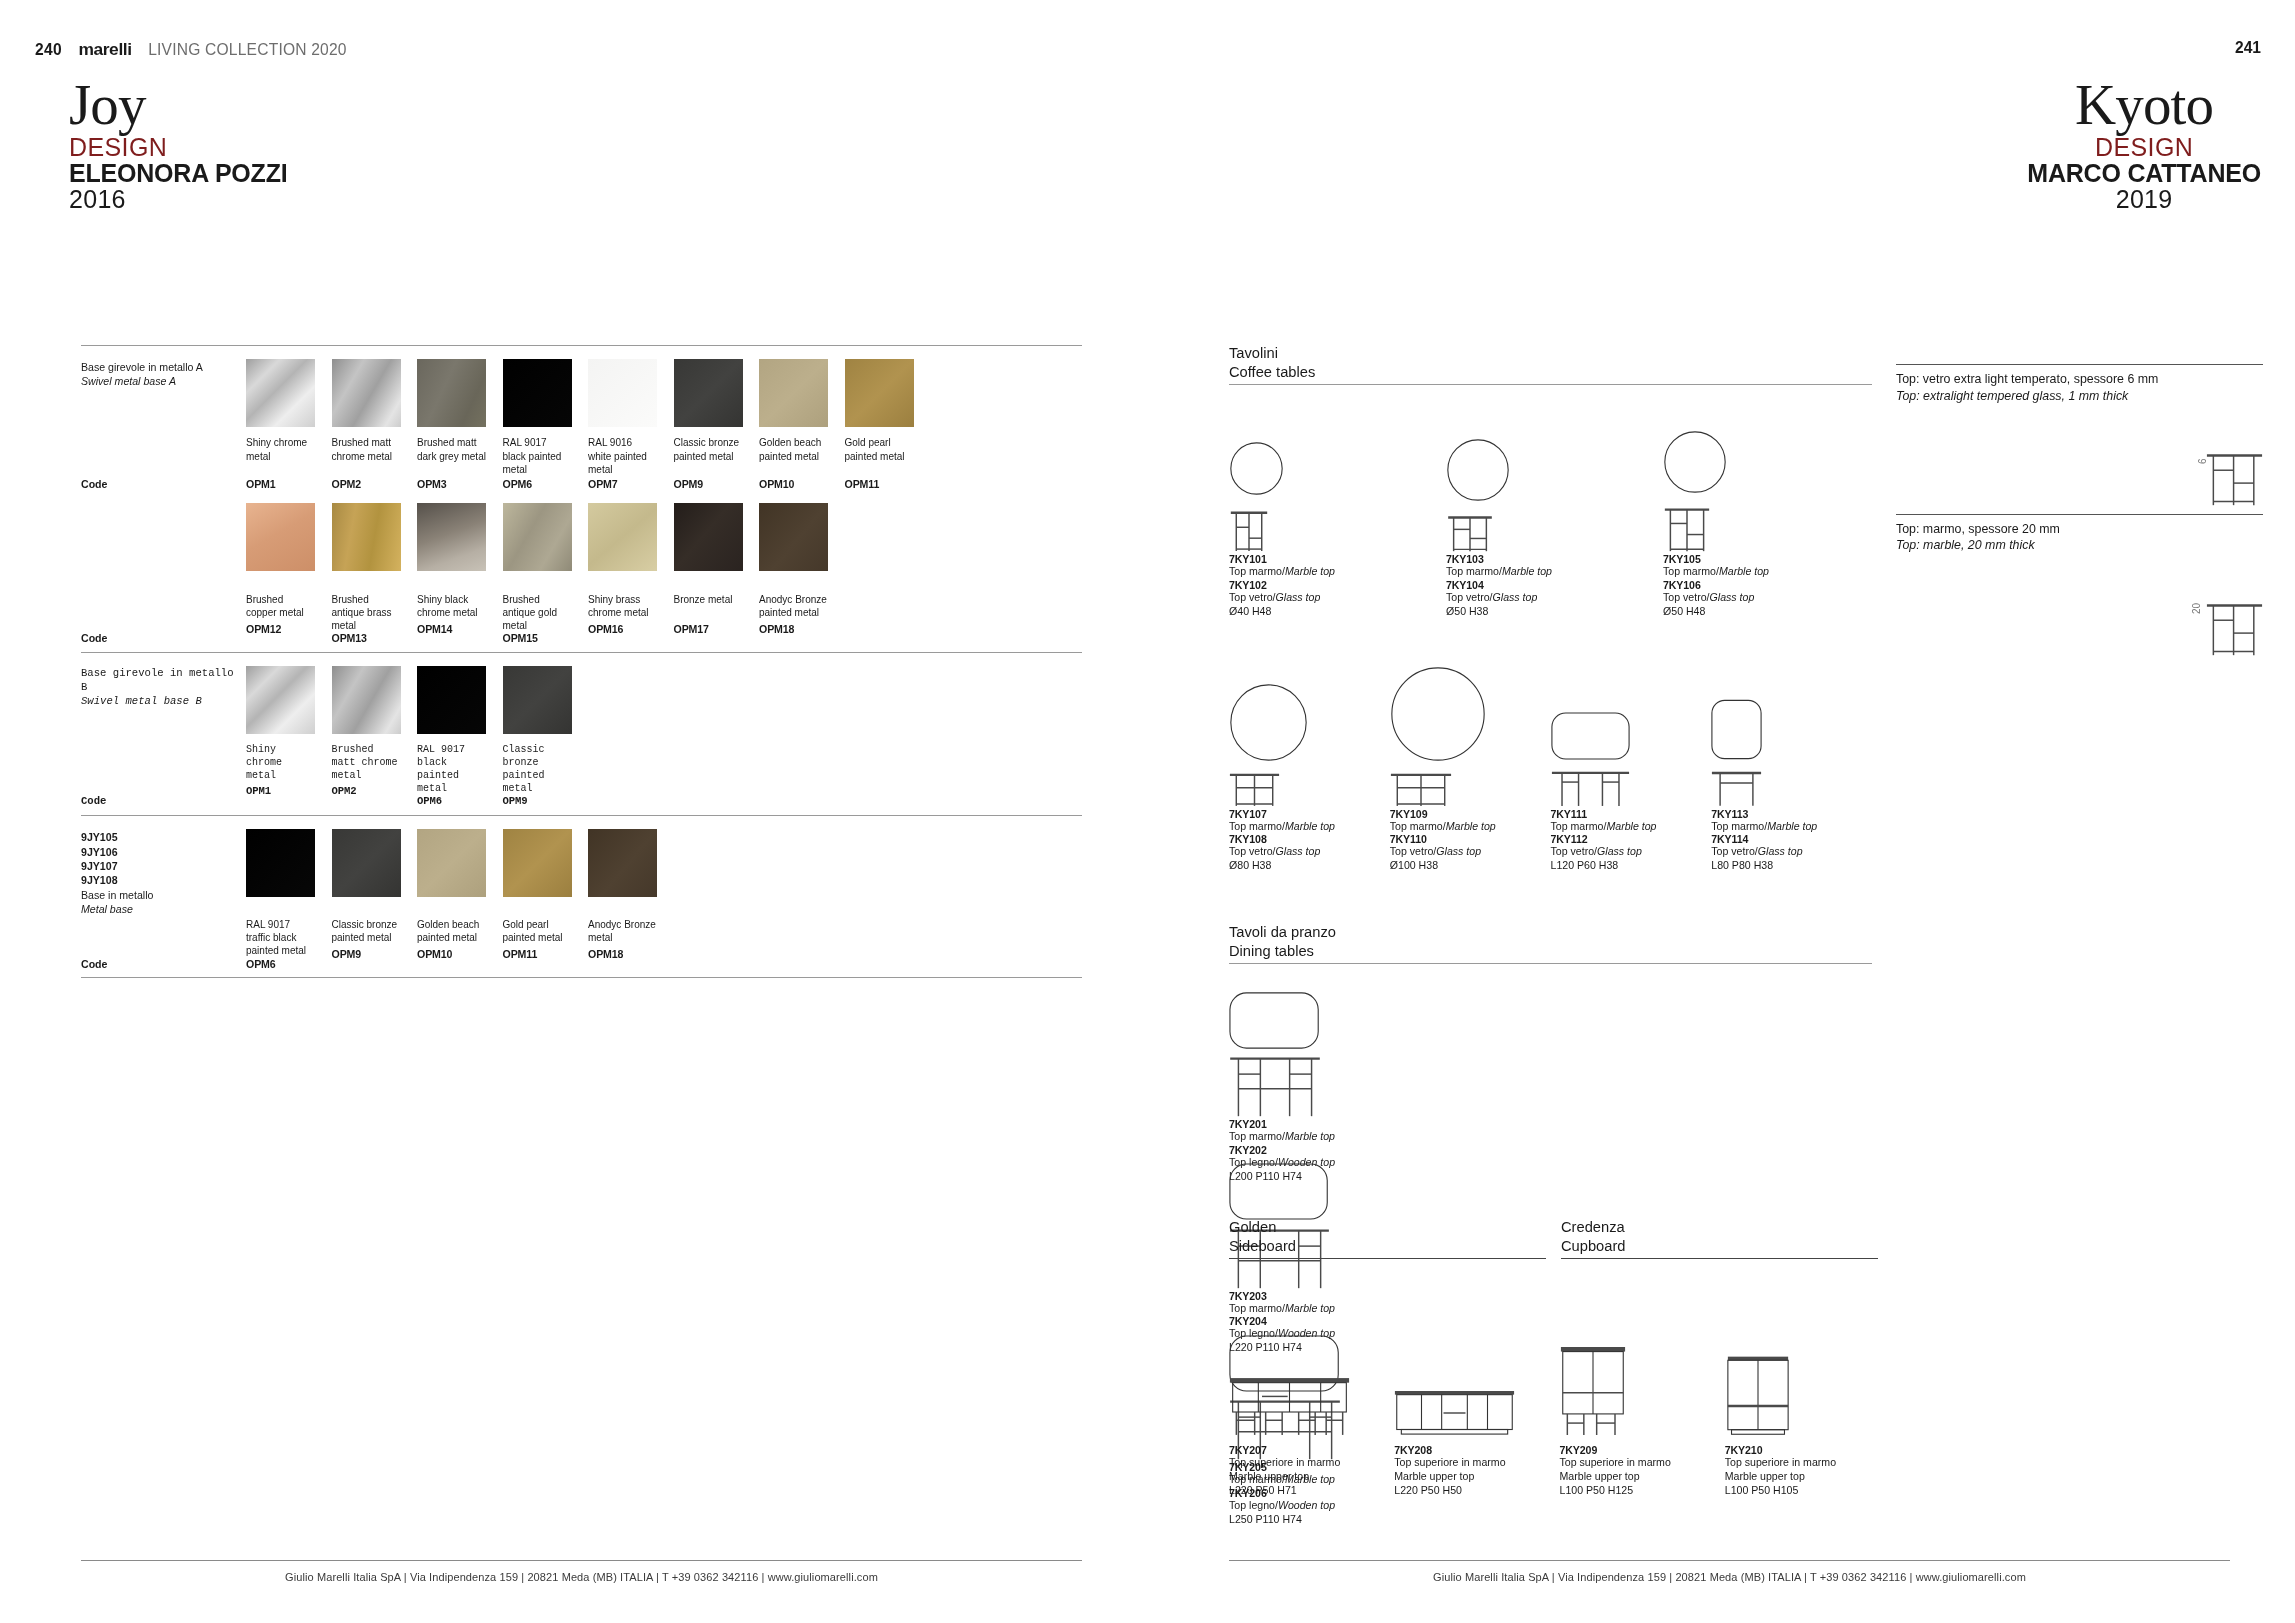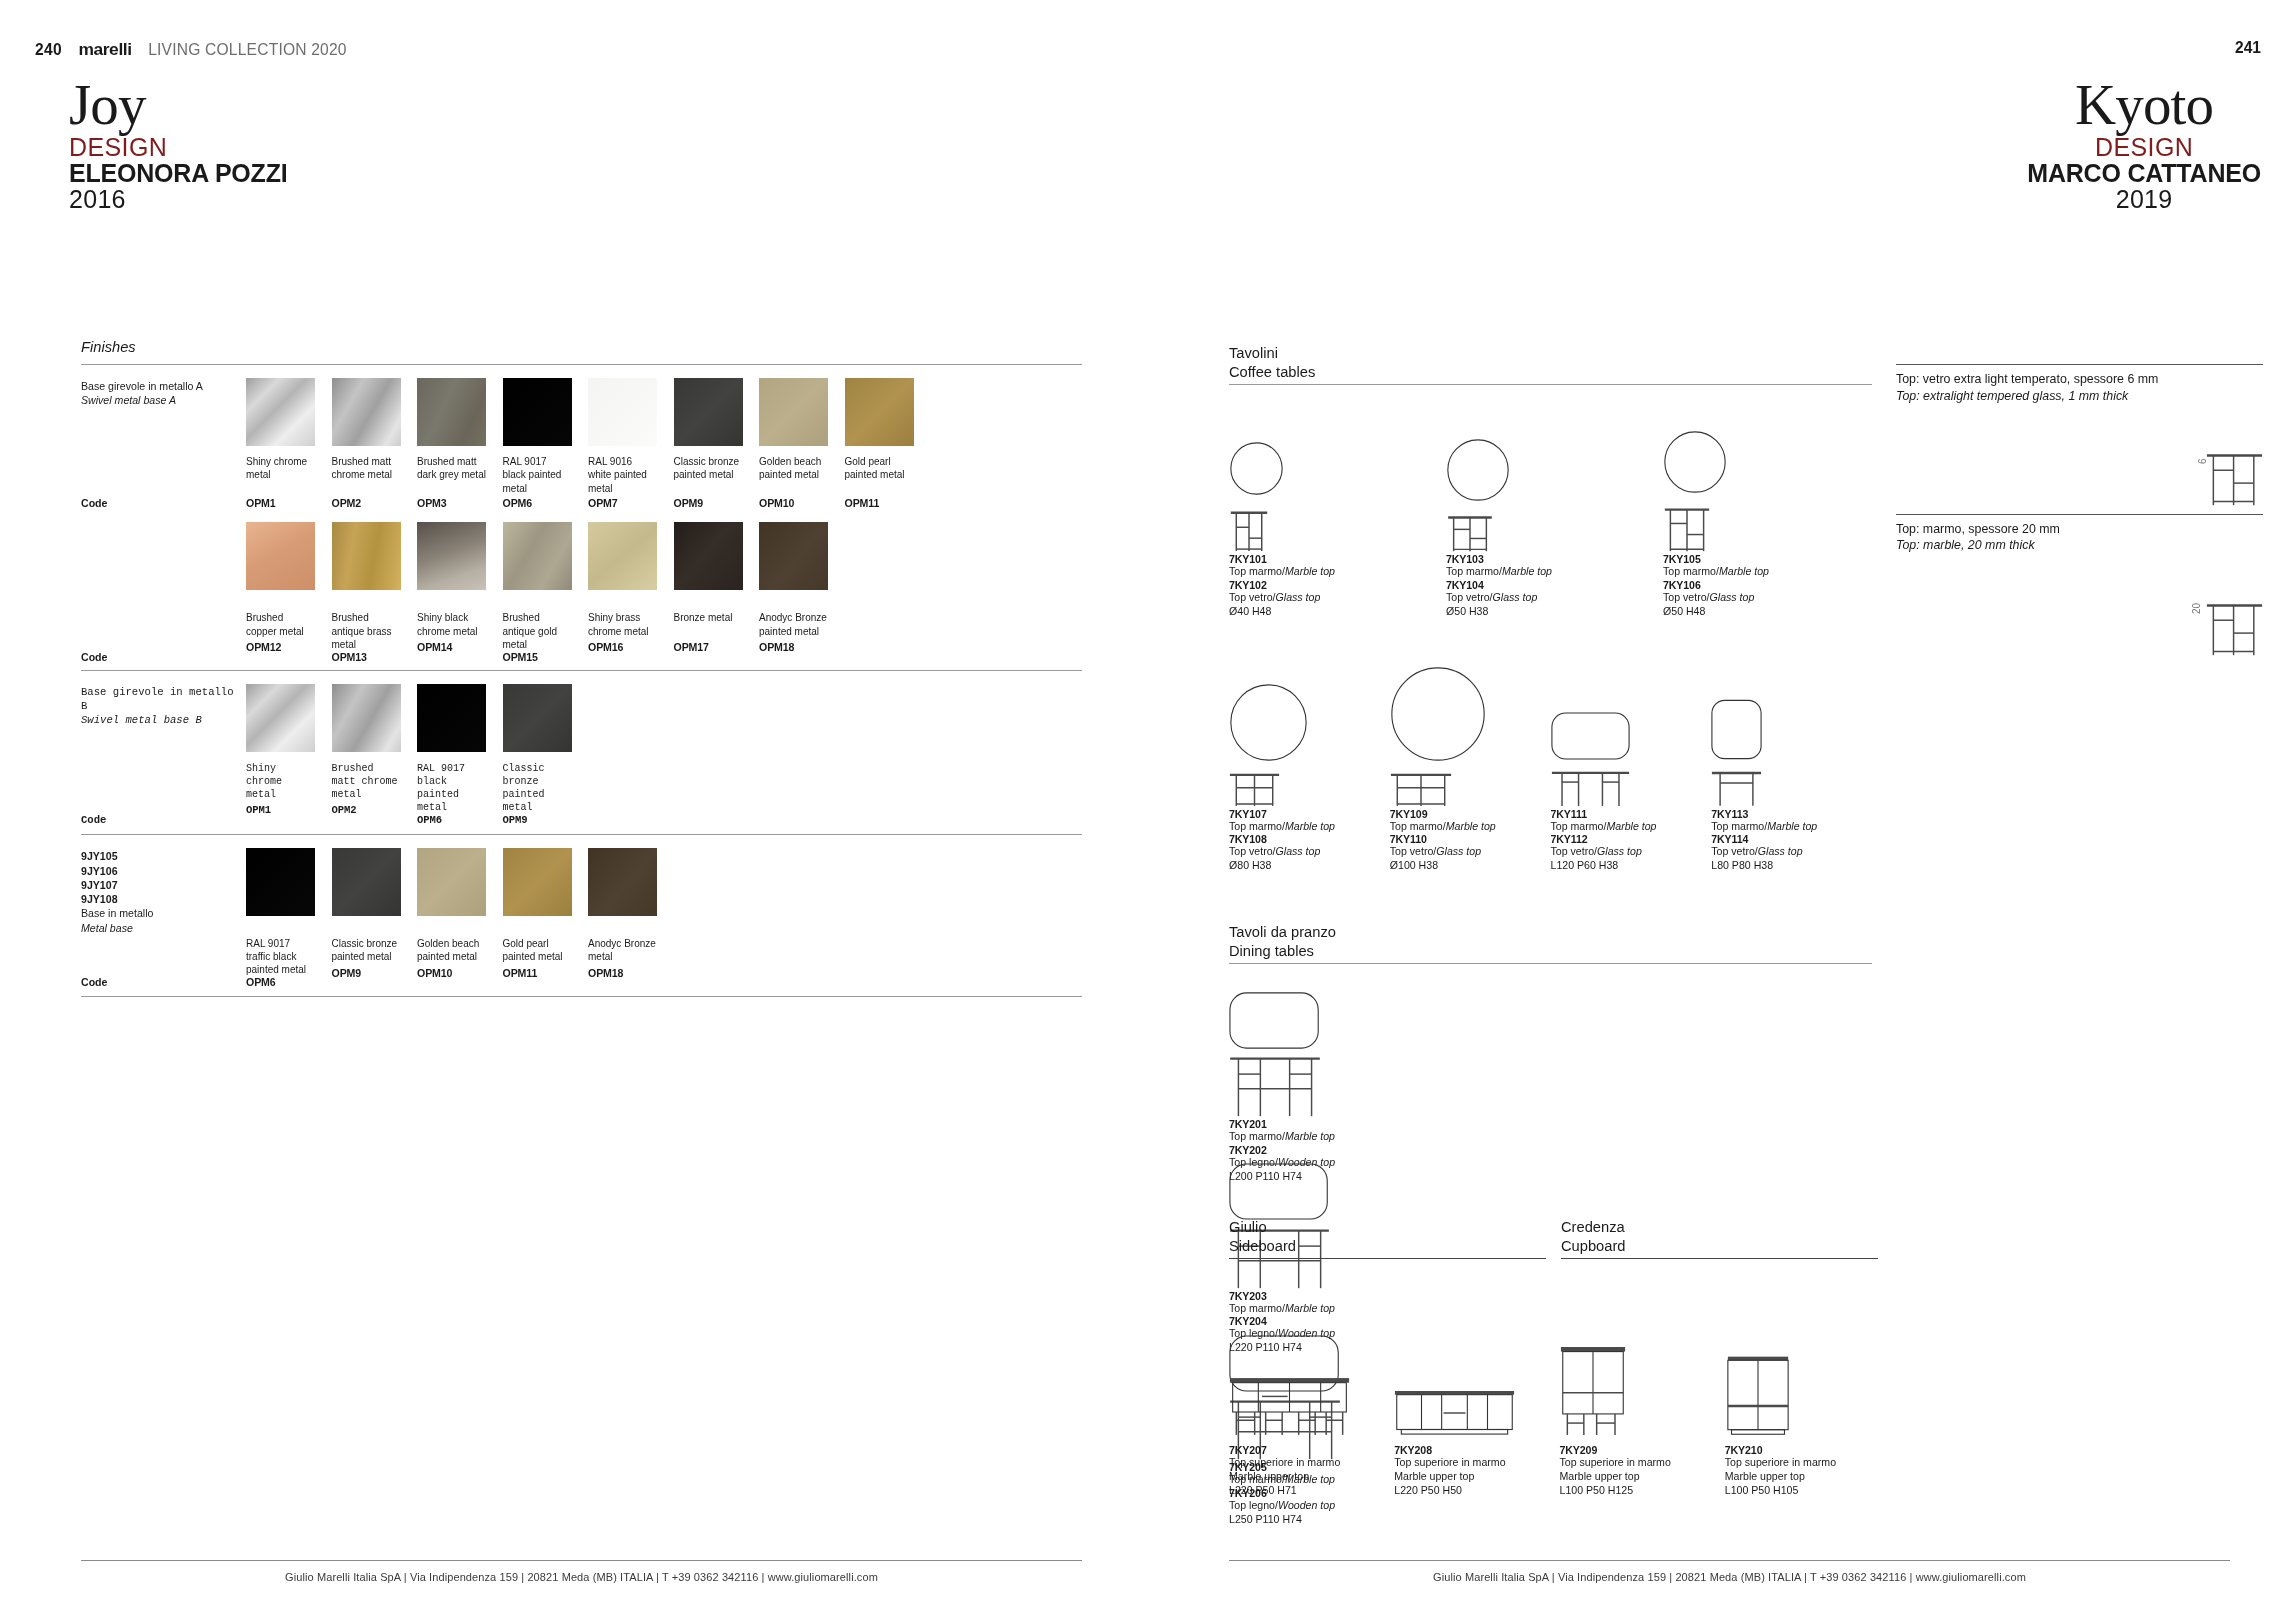--- a/index.html
+++ b/index.html
@@ -102,21 +102,20 @@
 
   <div class="family family-left">
     <div class="fam-name">Joy</div>
     <div class="fam-design">DESIGN</div>
     <div class="fam-designer">ELEONORA POZZI</div>
     <div class="fam-year">2016</div>
   </div>
 
   <div id="finishes">
     <div class="sect-head fin-head">
-      <div class="it">Finishes</div>
     </div>
     <div class="rule"></div>
     <div id="fin-body">
         <div class="fin-block" style="position: relative; padding-top: 13px;">
           <div class="fin-rowlabel" style="top: 14.7px;">
             <div>Base girevole in metallo A</div>
             <div class="it">Swivel metal base A</div>
           </div>
           <div class="sw-row">
             <div class="sw-col">
@@ -562,21 +561,21 @@
         <div class="prod-line">Top marmo/<span class="it">Marble top</span></div>
         <div class="prod-code">7KY206</div>
         <div class="prod-line">Top legno/<span class="it">Wooden top</span></div>
         <div class="prod-line">L250 P110 H74</div>
       </div>
     </div>
 </div>
 
 <div class="sect" id="sec-madia" style="left:1229px; top:1218px; width:317px;">
   <div class="sect-title">
-    <div>Giulio</div>
+    <div>Golden</div>
     <div class="it">Sideboard</div>
   </div>
   <div class="sect-rule-thin"></div>
 </div>
 
 <div class="sect" id="sec-credenza" style="left:1561px; top:1218px; width:317px;">
   <div class="sect-title">
     <div>Credenza</div>
     <div class="it">Cupboard</div>
   </div>

